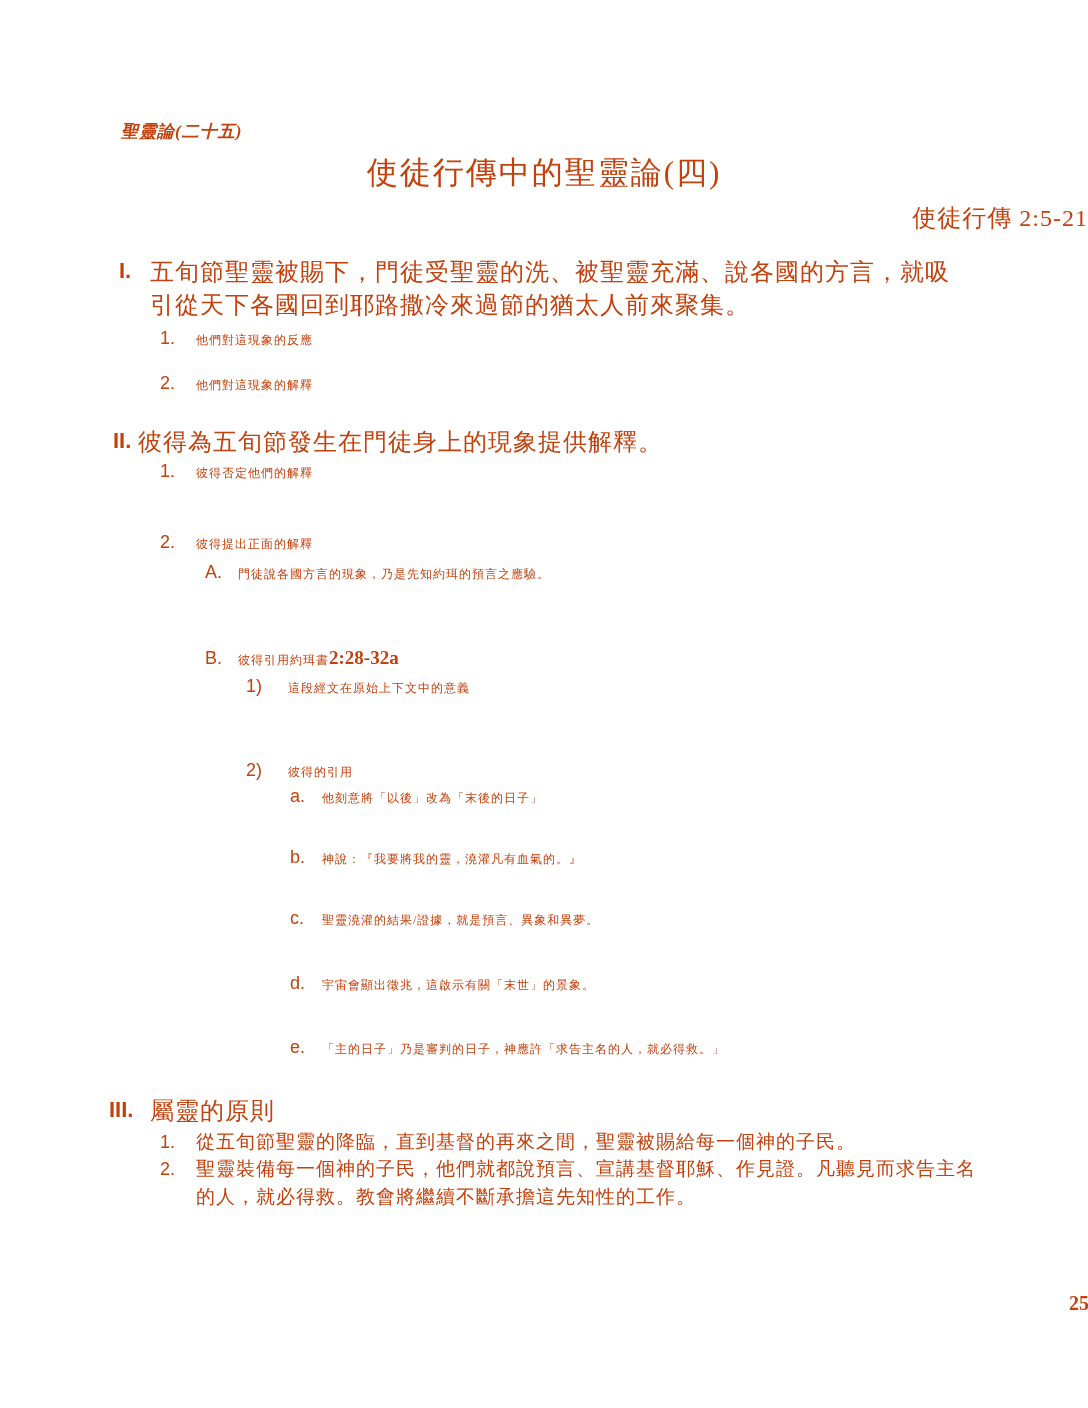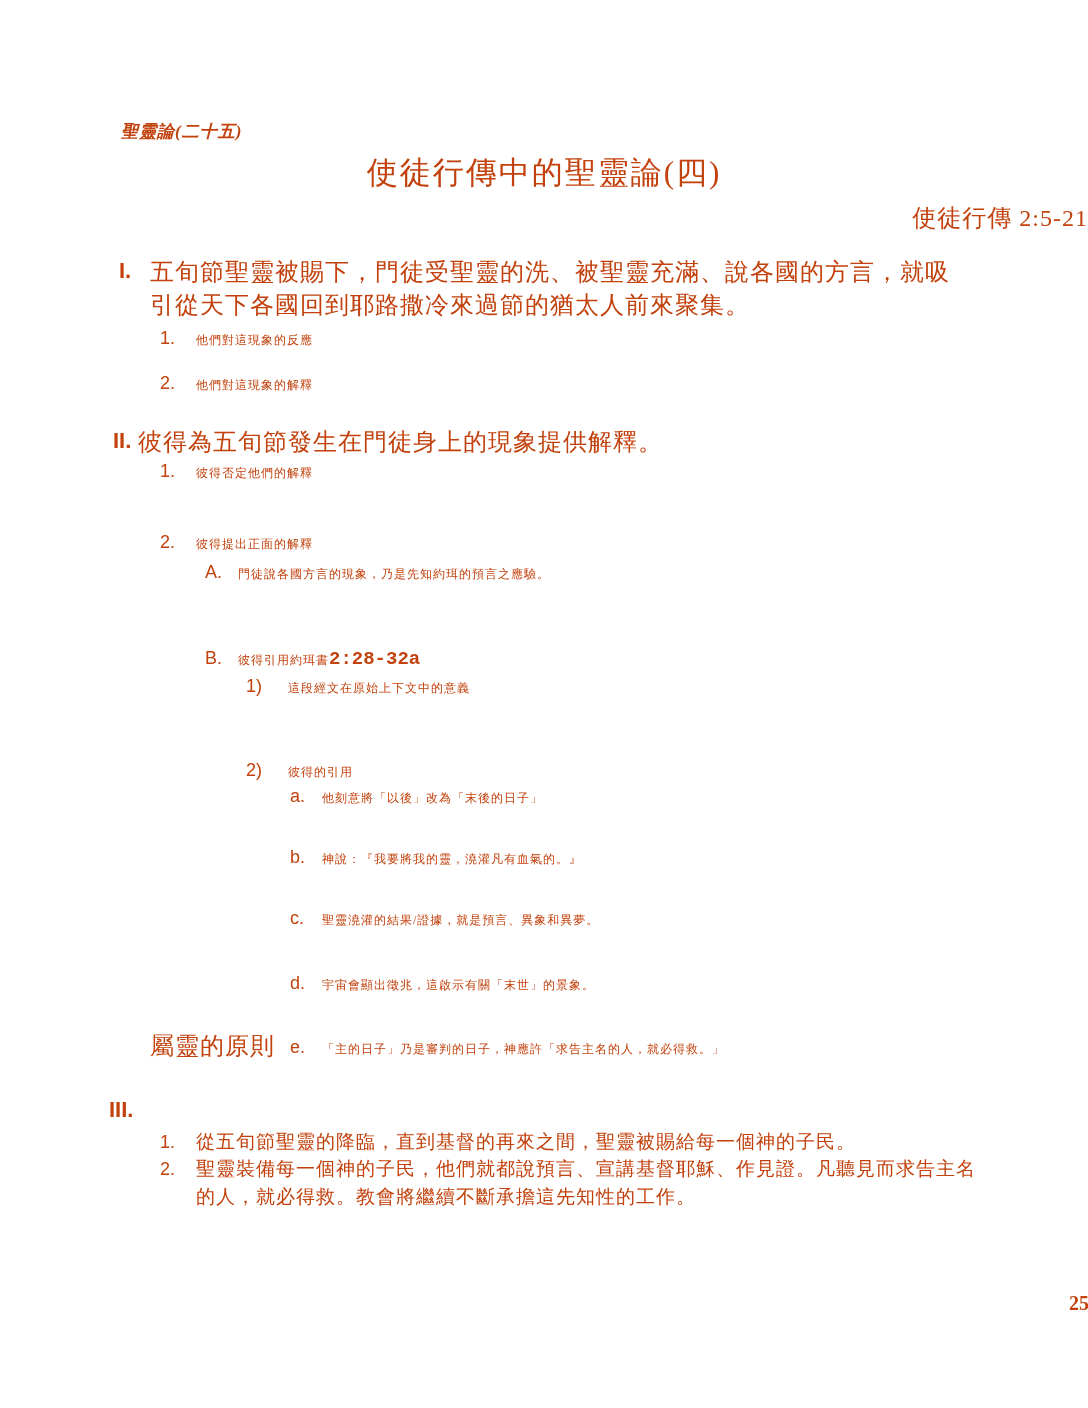--- a/index.html
+++ b/index.html
@@ -55,21 +55,21 @@
   .t-item {
     font-size: 12px;
     letter-spacing: 1px;
     line-height: 28px;
   }
   .w36 { width: 36px; }
   .w33 { width: 33px; }
   .w42 { width: 42px; }
   .w32 { width: 32px; }
   .ref-bold {
-    font-family: Liberation Mono, monospace;
+    font-family: Liberation Serif, serif;
     font-weight: bold;
     font-size: 19px;
     letter-spacing: 0;
   }
   .pagenum {
     left: 1px; width: 100%;
     text-align: right;
     font-size: 20px;
     font-weight: bold;
   }
@@ -143,21 +143,21 @@
   <div class="abs row" style="left:290px; top:971px">
     <span class="m-item w32">d.</span>
       <span class="t-item">宇宙會顯出徵兆，這啟示有關「末世」的景象。</span>
   </div>
   <div class="abs row" style="left:290px; top:1035px">
     <span class="m-item w32">e.</span>
       <span class="t-item">「主的日子」乃是審判的日子，神應許「求告主名的人，就必得救。」</span>
   </div>
 
   <span class="abs m-roman" style="left:109px; top:1097px">III.</span>
-  <div class="abs t-sec" style="left:150px; top:1030px">屬靈的原則</div>
+  <div class="abs t-sec" style="left:150px; top:1095px">屬靈的原則</div>
 
   <div class="abs row" style="left:160px; top:1128px">
     <span class="m-item w36">1.</span>
       <span class="t-item" style="font-size:19px">從五旬節聖靈的降臨，直到基督的再來之間，聖靈被賜給每一個神的子民。</span>
   </div>
   <div class="abs row" style="left:160px; top:1155px; white-space:normal">
     <span class="m-item w36">2.</span>
       <span class="t-item wrap" style="font-size:19px; width:790px; line-height:28px">聖靈裝備每一個神的子民，他們就都說預言、宣講基督耶穌、作見證。凡聽見而求告主名的人，就必得救。教會將繼續不斷承擔這先知性的工作。</span>
   </div>
 

